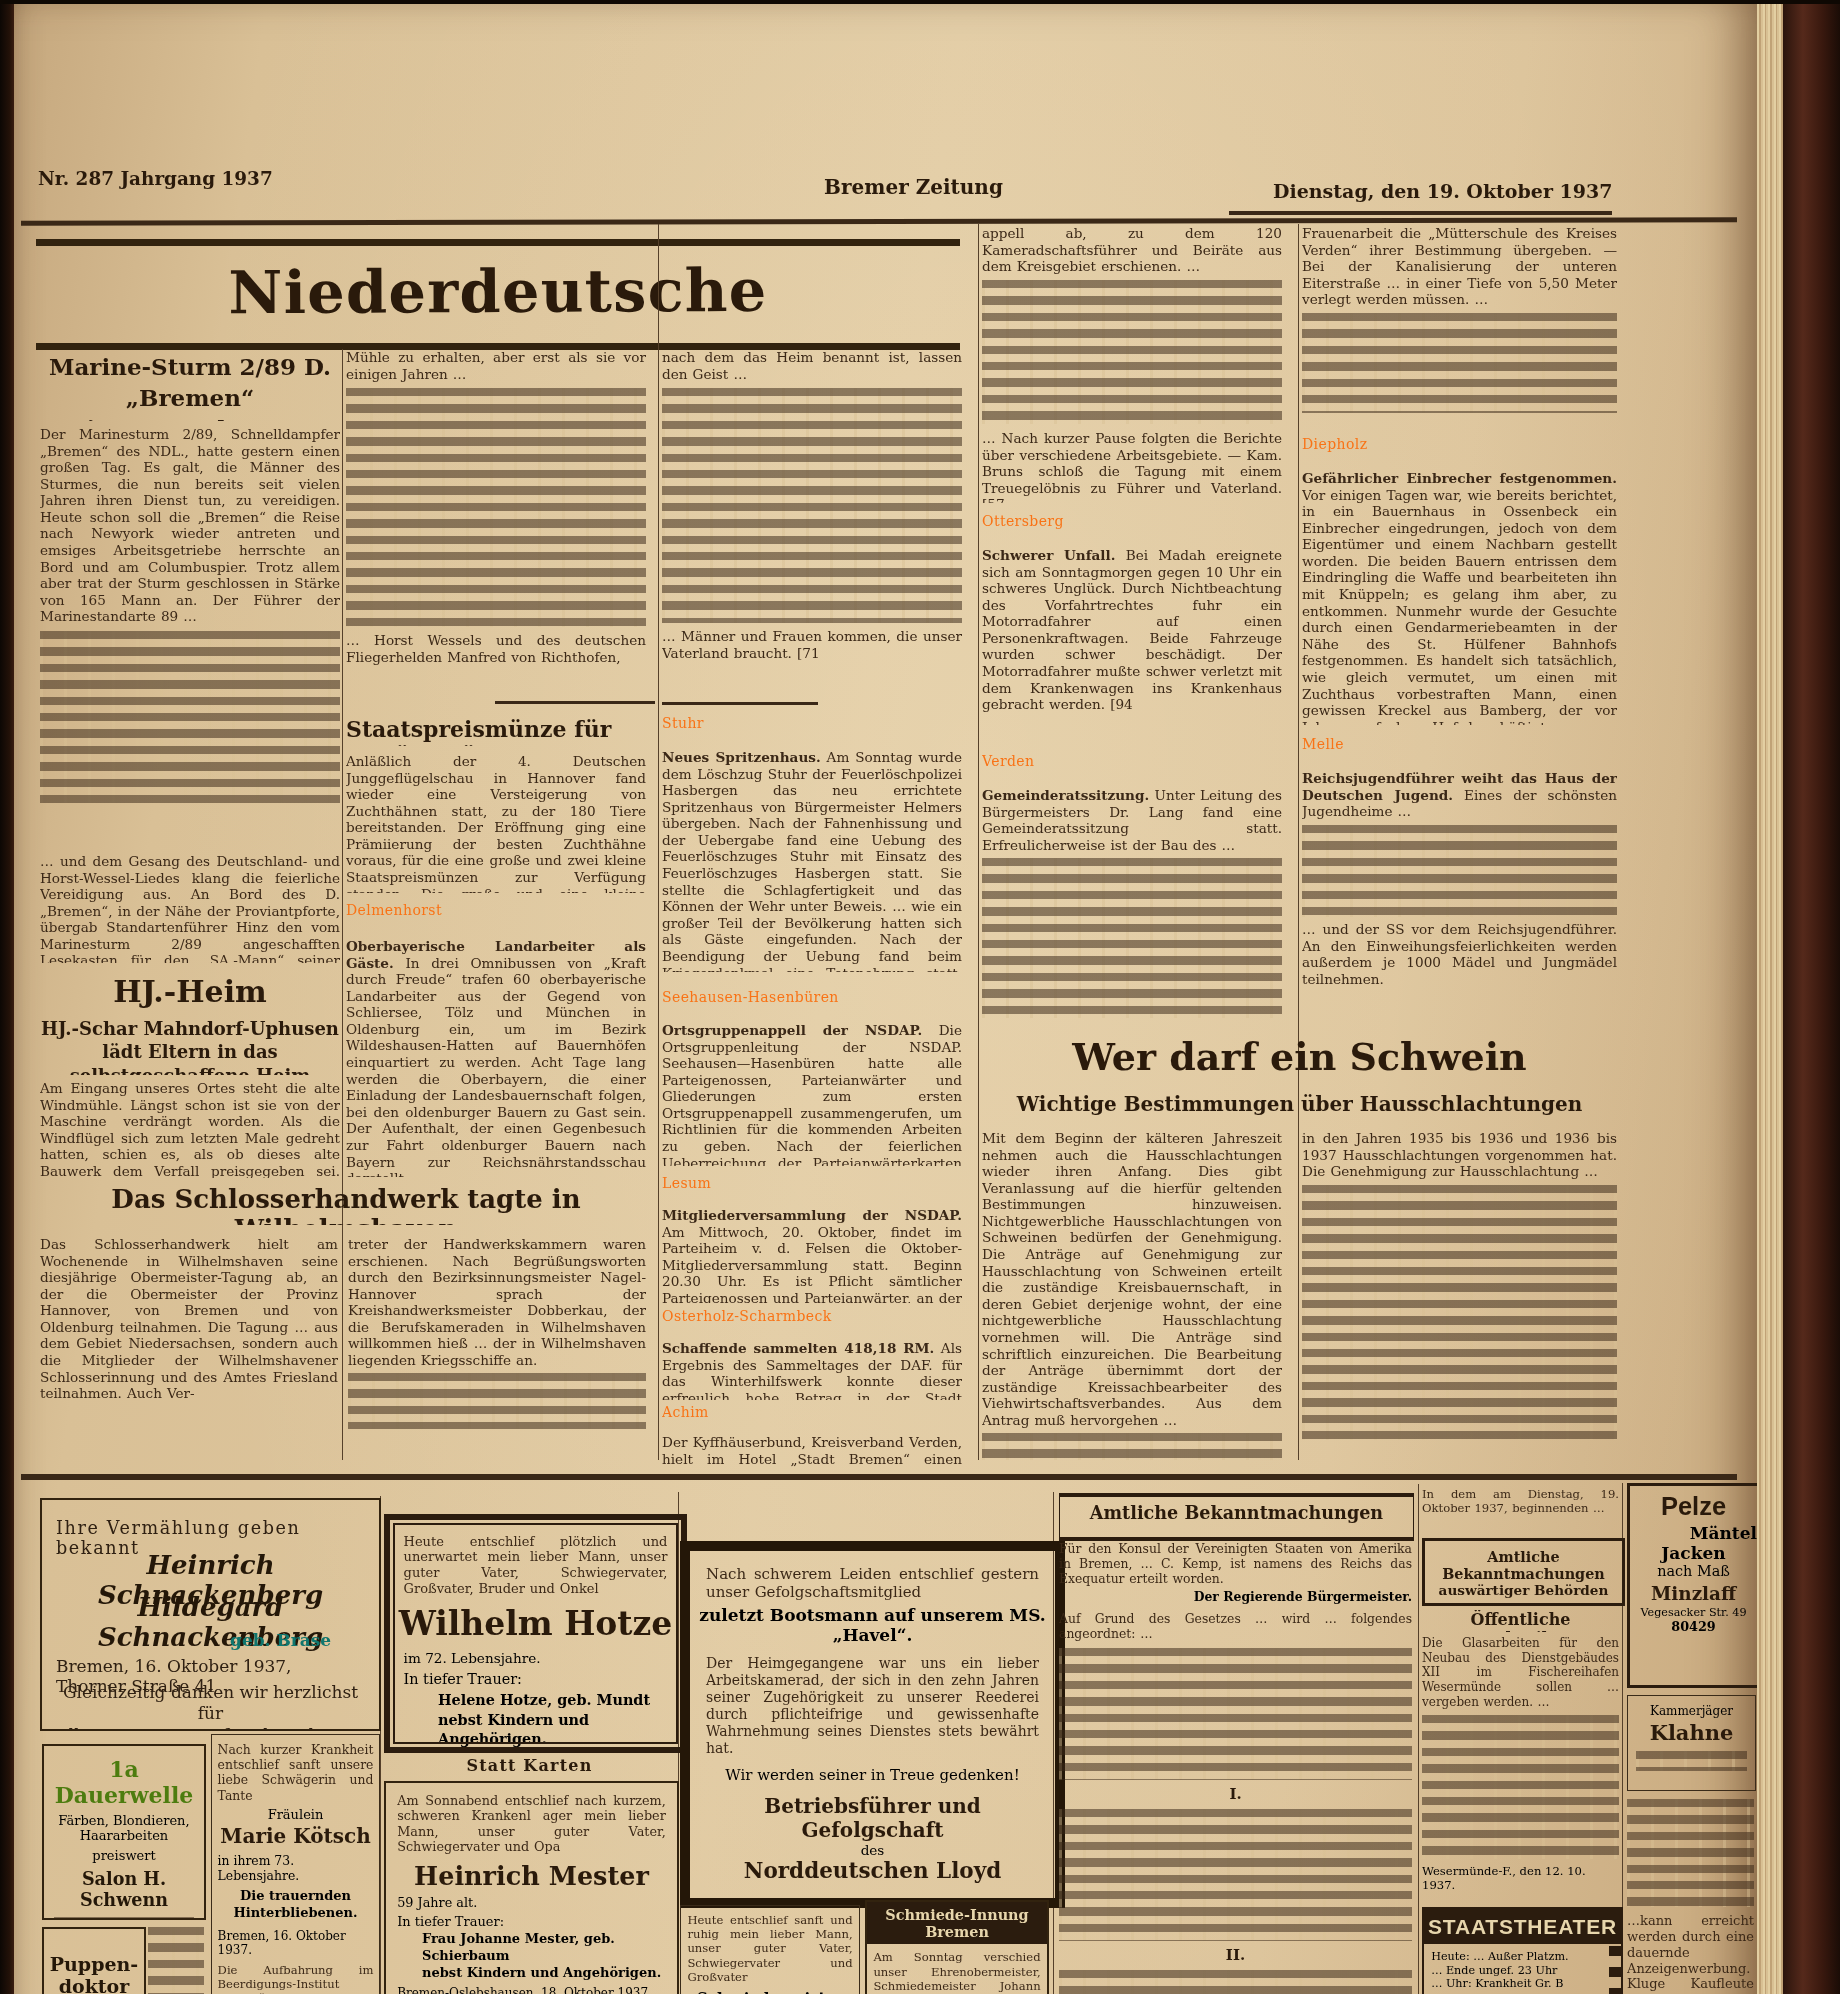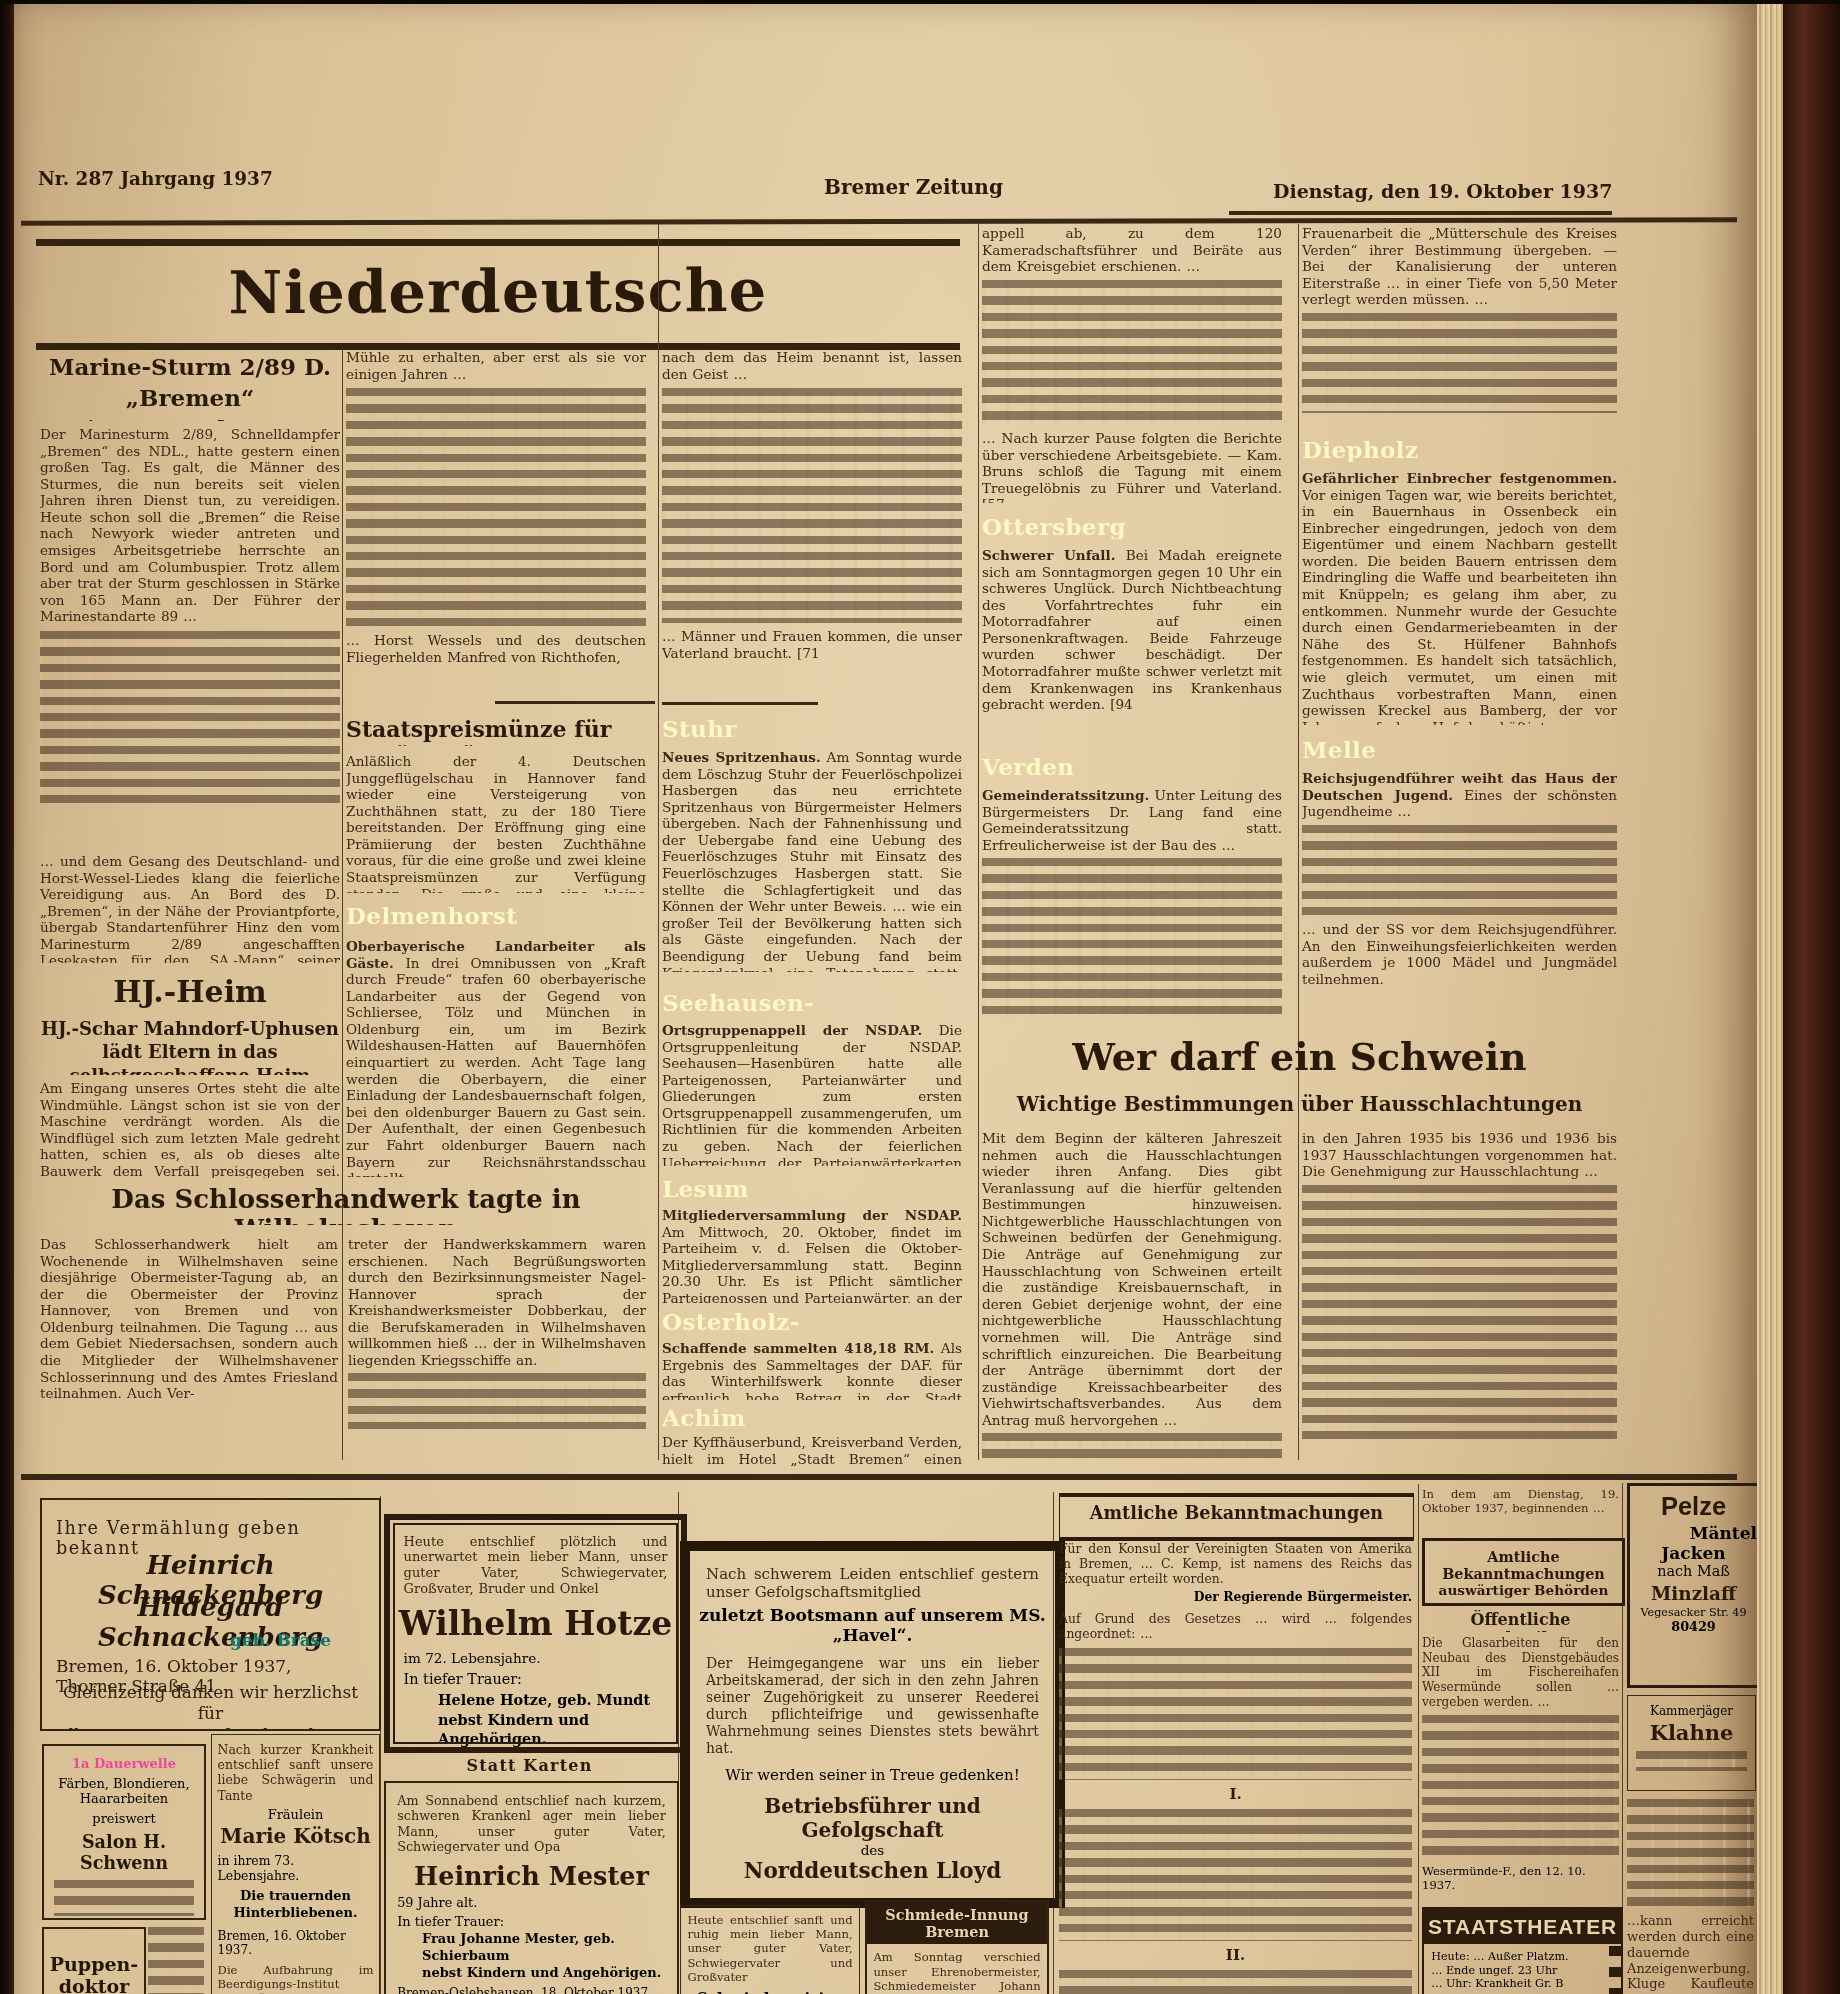--- a/index.html
+++ b/index.html
@@ -19,21 +19,21 @@
   #bindR{left:1783px;top:0;width:57px;height:2651px;
          background:linear-gradient(90deg,#2a140c,#55291b 35%,#38180e 70%,#1a0c06);}
   #edgeT{left:0;top:0;width:1841px;height:4px;background:#0e0803;}
   
   .j{text-align:justify;font-size:13.6px;line-height:1.22;color:#3b2817;word-spacing:0.8px;}
   .c{text-align:center;}
   .pre{white-space:pre-line;}
   .b{font-weight:bold;}
   .lead{font-weight:bold;}
   .ink{color:#2a1a0b;}
-  .h-town{font-weight:bold;font-size:23px;color:#fef9c3;letter-spacing:0.4px;}
+  .h-town{font-weight:normal;font-size:14px;color:#f97316;letter-spacing:0.4px;}
   .rule{background:#3a2817;}
   .vrule{background:#55402a;width:1.2px;}
   .greek{background:
       repeating-linear-gradient(180deg, rgba(58,40,24,.62) 0 8.4px, rgba(58,40,24,0) 8.4px 16.4px),
       repeating-linear-gradient(90deg, rgba(216,192,148,.55) 0 2.8px, rgba(216,192,148,0) 2.8px 24px);
       opacity:.85;}
   .box{border:2.4px solid #32230f;}
   .inv{background:#2b1c0e;color:#e7d6ac;}
 </style>
 </head>
@@ -175,21 +175,21 @@
     <div class="A" style="left:14px;top:18px;width:309px;font-size:17.6px;letter-spacing:1.6px;color:#2f2012;">Ihre Vermählung geben bekannt</div>
     <div class="A b c" style="left:14px;top:92px;width:309px;font-size:26px;font-style:italic;color:#241708;">Hildegard Schnackenberg</div>
     <div class="A b c" style="left:14px;top:50px;width:309px;font-size:26px;font-style:italic;color:#241708;">Heinrich Schnackenberg</div>
     <div class="A b" style="left:188px;top:130px;width:136px;font-size:17px;color:#0f766e;">geb. Brase</div>
     <div class="A" style="left:14px;top:156px;width:309px;font-size:17px;color:#2f2012;">Bremen, 16. Oktober 1937, Thorner Straße 41</div>
     <div class="A c pre" style="left:14px;top:182px;width:309px;font-size:17px;line-height:1.25;color:#2f2012;">Gleichzeitig danken wir herzlichst für
 alle erwiesenen Aufmerksamkeiten</div>
   </div>
 
   <div class="A box" style="left:42px;top:1744px;width:160px;height:172px;">
-    <div class="c b" style="font-size:13px;margin-top:10px;color:#ec4899;">1a Dauerwelle</div>
+    <div class="c b" style="font-size:22px;margin-top:10px;color:#4d7c0f;">1a Dauerwelle</div>
     <div class="c" style="font-size:13px;margin:4.8px 7.2px;">Färben, Blondieren, Haararbeiten</div>
     <div class="c" style="font-size:13px;">preiswert</div>
     <div class="c b" style="font-size:17.6px;margin-top:5.6px;color:#241708;">Salon H. Schwenn</div>
     <div class="greek" style="height:36px;margin:7.2px 9.6px 0;"></div>
   </div>
 
   <div class="A" style="left:211px;top:1734px;width:167px;height:423px;border:1.6px solid #3a2b19;">
     <div class="j" style="font-size:12.4px;margin:7.2px 5.6px 0;">Nach kurzer Krankheit entschlief sanft unsere liebe Schwägerin und Tante</div>
     <div class="c" style="font-size:13px;margin-top:4px;">Fräulein</div>
     <div class="c b ink" style="font-size:20px;margin-top:2.4px;">Marie Kötsch</div>

